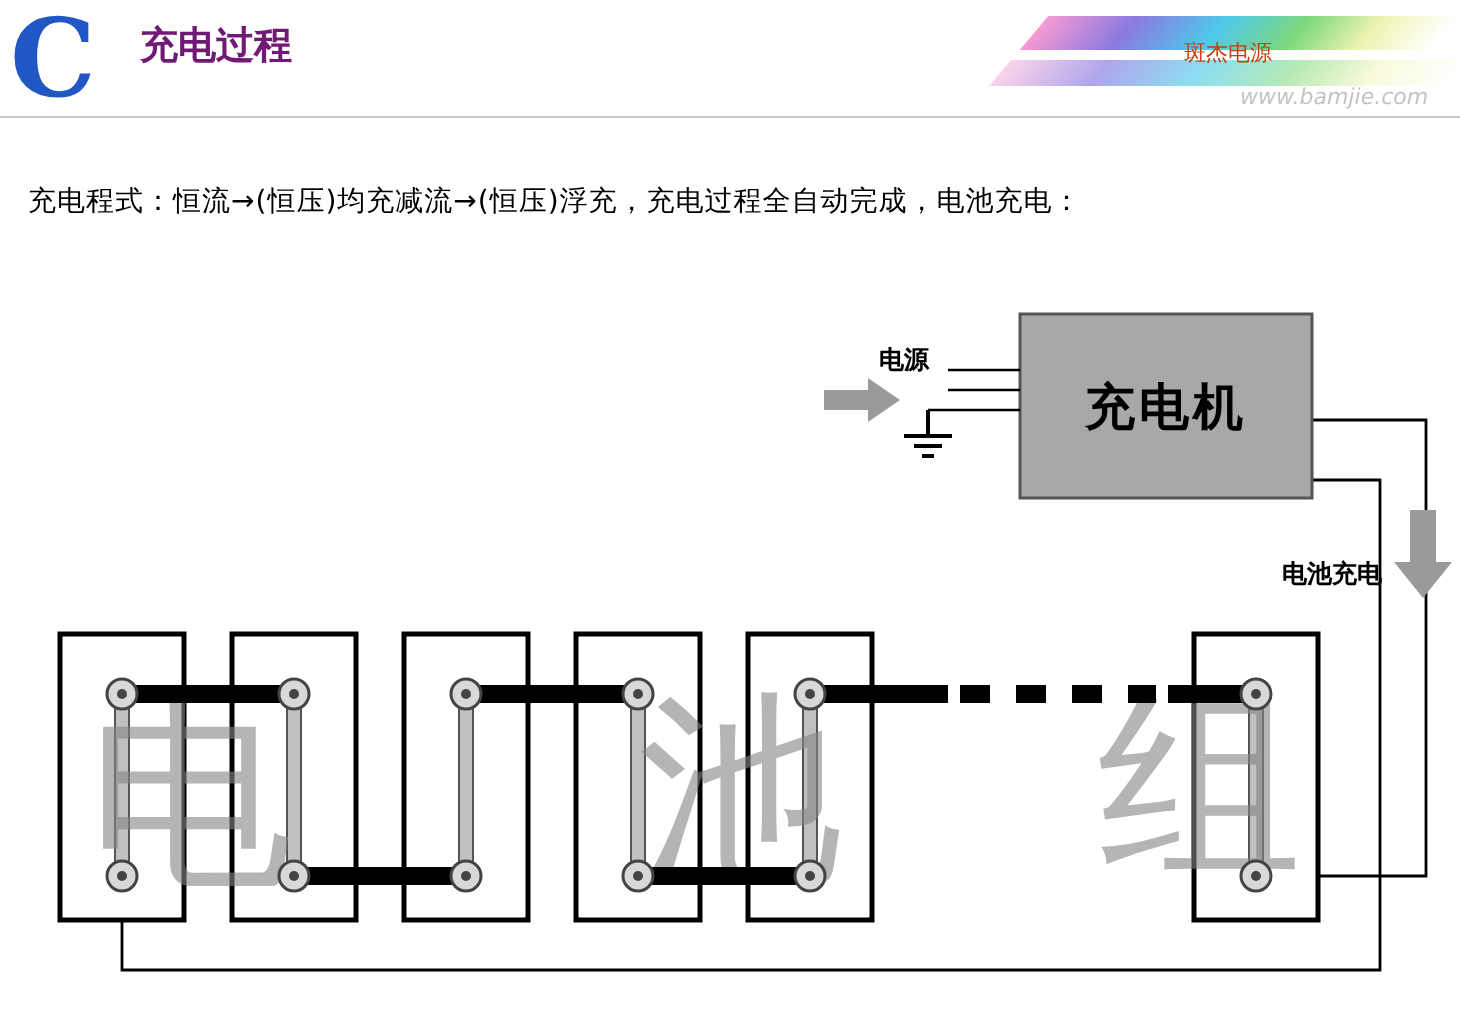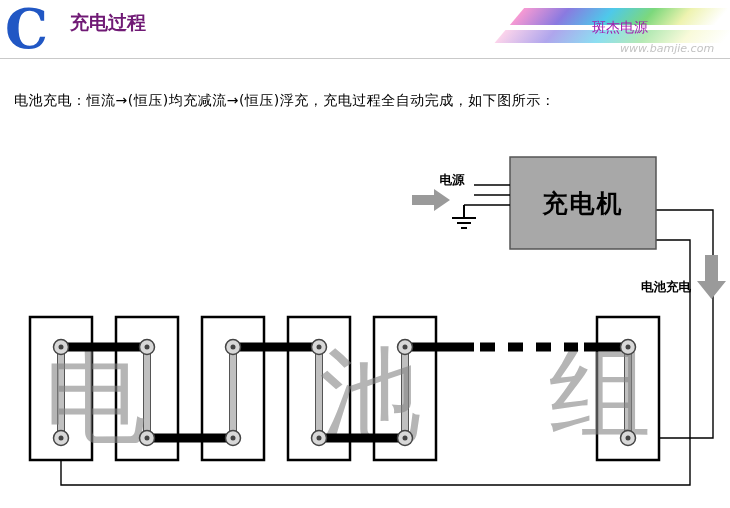--- a/index.html
+++ b/index.html
@@ -38,21 +38,21 @@
     background: linear-gradient(90deg, #f79ad3 0%, #8a7ae0 22%, #4ec9ea 44%, #7cd87c 64%, #eef3b0 82%, #ffffff 100%);
   }
   .stripe-band2 {
     position: absolute; right: 2px; top: 30px;
     width: 228px; height: 13px; opacity: 0.8;
     transform: skewX(-40deg);
     background: linear-gradient(90deg, #fbc9e6 0%, #9b8fe8 22%, #6fd6ee 44%, #a2e4a2 64%, #f7f9d0 82%, #ffffff 100%);
   }
   .brand {
     position: absolute; left: 592px; top: 19px;
-    font-size: 14px; color: #a21caf; z-index: 3;
+    font-size: 11px; color: #c2410c; z-index: 3;
   }
   .website {
     position: absolute; left: 620px; top: 42px;
     font-size: 11px; color: #c3c3c3; z-index: 3; font-style: italic;
   }
   
   .description {
     margin: 6px 0 0 14px;
     font-size: 14px; color: #000;
     letter-spacing: 0.5px;
@@ -77,21 +77,21 @@
 <div class="header">
   <div class="logo-c">C</div>
   <div class="title-cn">充电过程</div>
   <div class="header-rule"></div>
   <div class="stripe-band1"></div>
   <div class="stripe-band2"></div>
   <div class="brand">斑杰电源</div>
   <div class="website">www.bamjie.com</div>
 </div>
 
-<p class="description">电池充电：恒流→(恒压)均充减流→(恒压)浮充，充电过程全自动完成，如下图所示：</p>
+<p class="description">充电程式：恒流→(恒压)均充减流→(恒压)浮充，充电过程全自动完成，电池充电：</p>
 
 <svg class="diagram" width="730" height="360" viewBox="0 0 730 360">
 
   <g>
     <rect class="batt-rect" x="30" y="174" width="62" height="143"></rect>
     <rect class="batt-core" x="57.5" y="204" width="7" height="91"></rect>
   </g>
   <g>
     <rect class="batt-rect" x="116" y="174" width="62" height="143"></rect>
     <rect class="batt-core" x="143.5" y="204" width="7" height="91"></rect>

